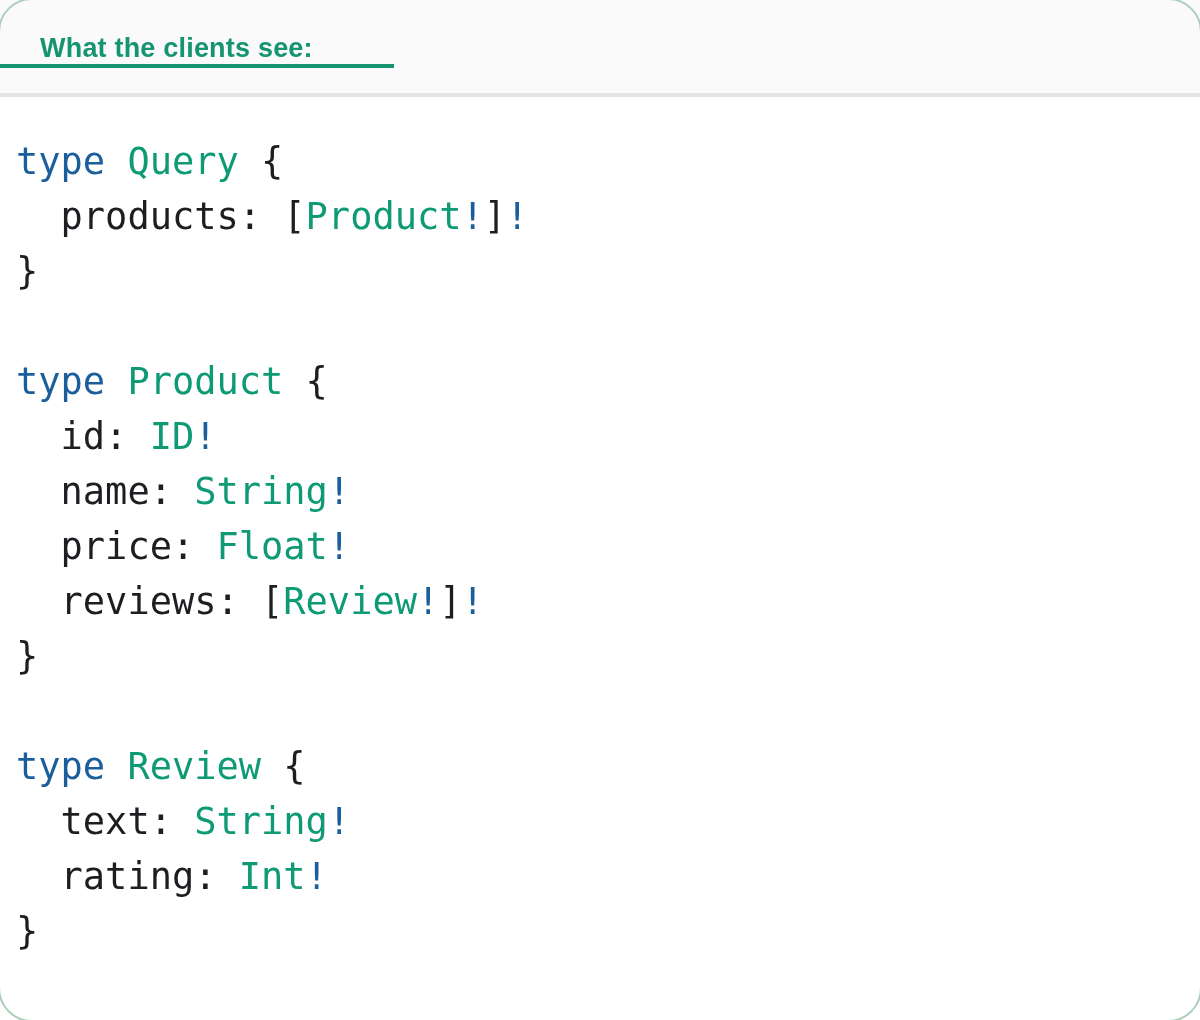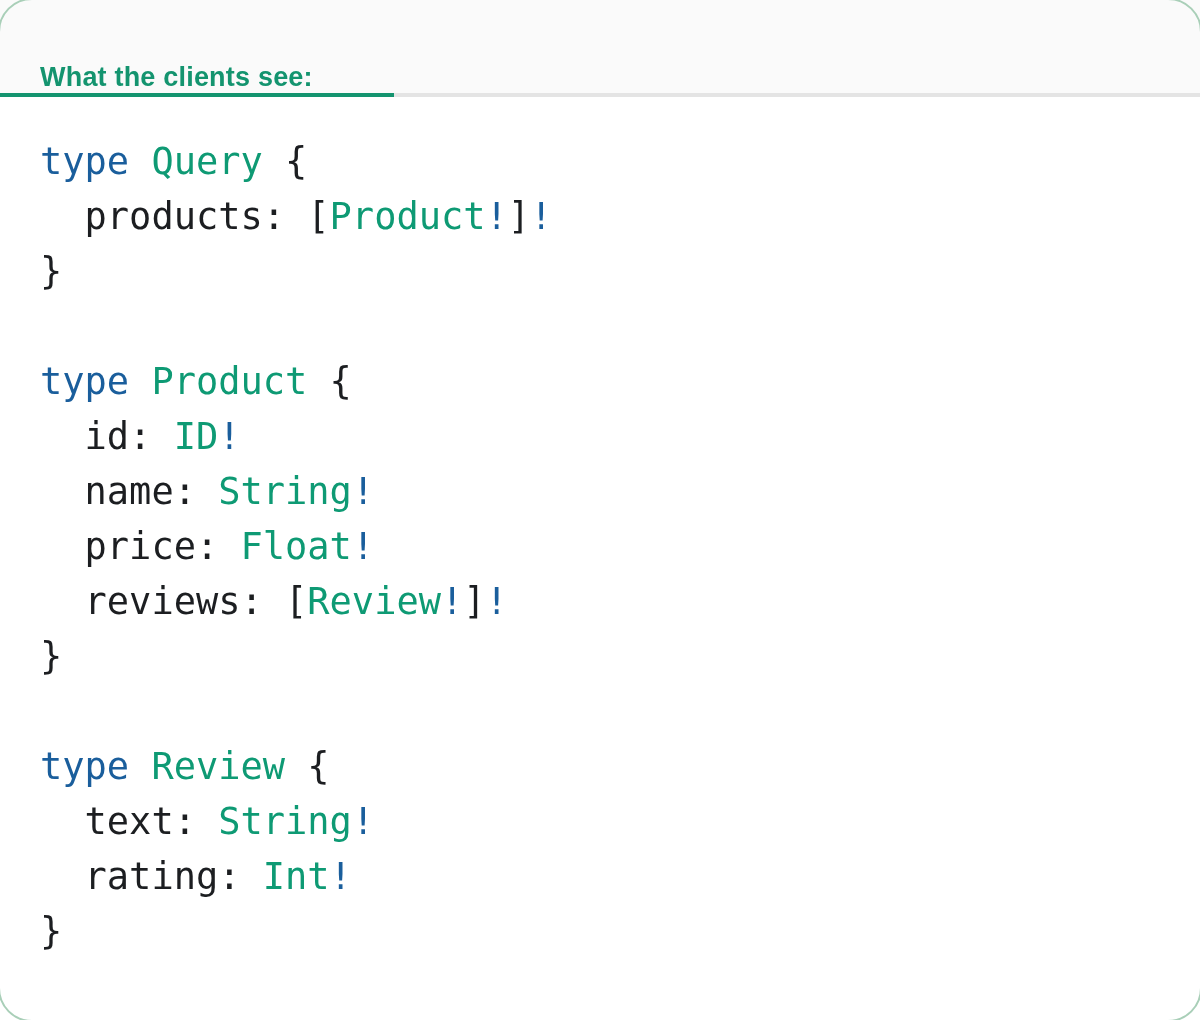--- a/index.html
+++ b/index.html
@@ -19,21 +19,21 @@
   .card-border {
     position: absolute;
     left: -2px; top: -2px; right: -2px; bottom: -2px;
     border: 2px solid var(--card-border-green, #A9CFB8);
     border-radius: 34px;
     pointer-events: none;
     z-index: 5;
   }
   .tab-bar {
     display: flex;
-    align-items: flex-end;
+    align-items: flex-start;
     background: var(--tabbar-bg, #FAFAFA);
     height: 93px;
     border-bottom: 4px solid var(--underline-gray, #E4E4E4);
   }
   .tab {
     box-sizing: border-box;
     width: 394px;
     padding: 33px 0 0 40px;
     margin-bottom: -4px;
     border-bottom: 4px solid var(--accent-green, #14946F);
@@ -42,21 +42,21 @@
   .tab-label {
     font-size: 27px;
     font-weight: 600;
     letter-spacing: 0.2px;
     color: var(--accent-green, #14946F);
     white-space: nowrap;
   }
   .tab-bar-filler { flex: 1; }
   pre.code {
     margin: 0;
-    padding: 37px 40px 0 40px;
+    padding: 37px 40px 0 16px;
     font-family: "DejaVu Sans Mono", "Liberation Mono", monospace;
     font-size: 37px;
     line-height: 55px;
     color: var(--text-dark, #1C1E21);
   }
   .code-line {
     height: 55px;
     white-space: pre;
   }
   .tok-keyword { color: var(--keyword-blue, #1A5E9C); }

